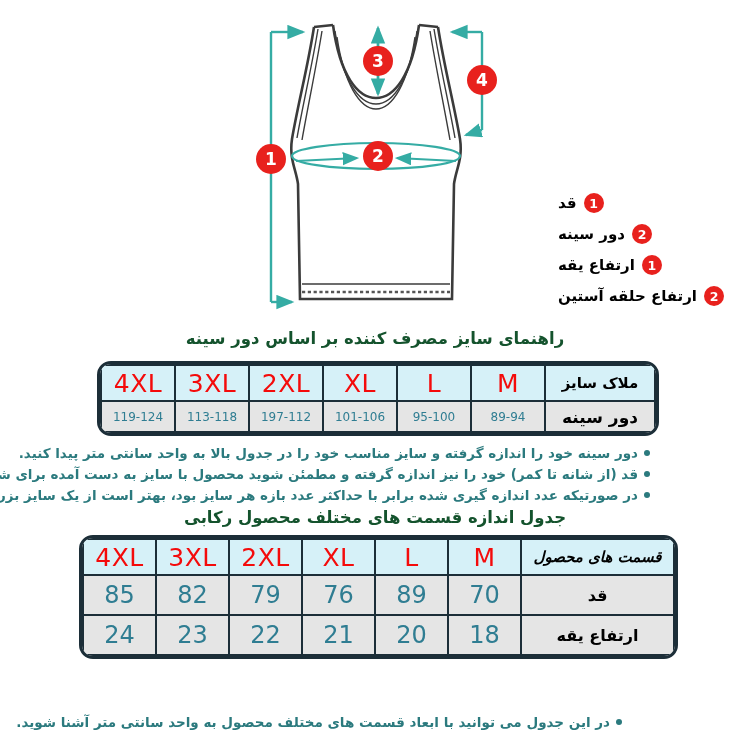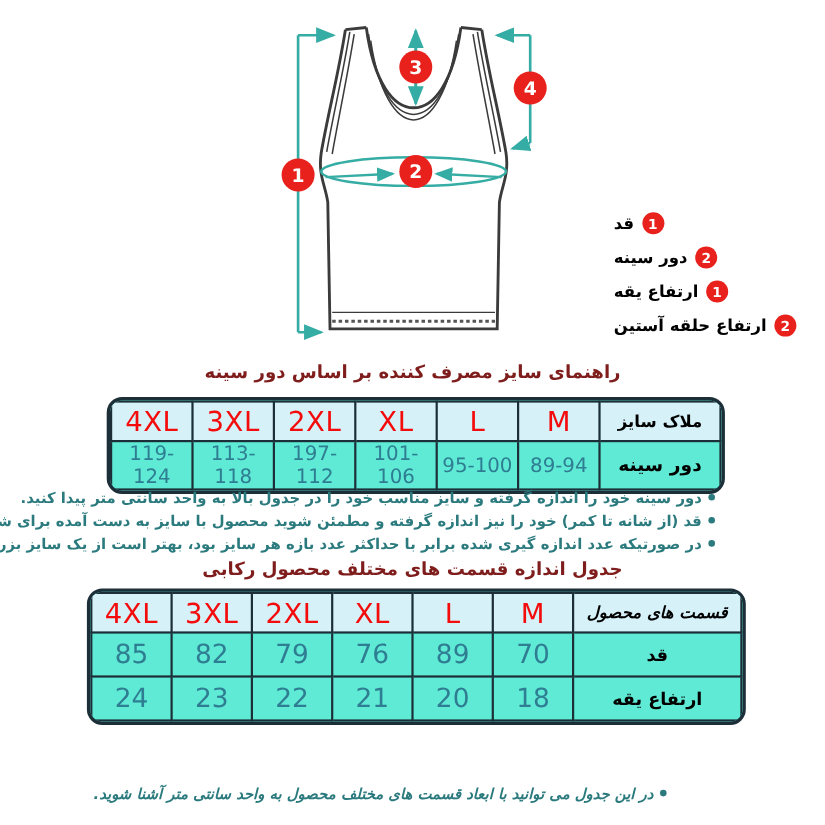--- a/index.html
+++ b/index.html
@@ -26,51 +26,51 @@
   
   .legend{right:26px;top:193px;display:flex;flex-direction:column;gap:11px;align-items:flex-end;direction:rtl;}
   .legend-row{display:flex;align-items:center;gap:7px;}
   .badge{
     width:20px;height:20px;border-radius:50%;background:var(--badge-red);
     color:#fff;font-size:12.5px;font-weight:bold;display:flex;align-items:center;justify-content:center;
   }
   .legend-label{font-size:15px;font-weight:bold;color:#000;white-space:nowrap;}
 
   
-  .sec-title{left:0;width:750px;text-align:center;font-size:16.5px;font-weight:bold;color:#7f1d1d;direction:rtl;}
+  .sec-title{left:0;width:750px;text-align:center;font-size:16.5px;font-weight:bold;color:#14532d;direction:rtl;}
   #title1{top:329px;}
   #title2{top:508px;}
 
   
-  .tblwrap{border:3px solid var(--border);border-radius:14px;overflow:hidden;background:#5eead4;}
+  .tblwrap{border:3px solid var(--border);border-radius:14px;overflow:hidden;background:#e5e5e5;}
   .tblwrap table{border-collapse:collapse;width:100%;table-layout:fixed;}
   .tblwrap td{border:2px solid var(--border);text-align:center;vertical-align:middle;padding:0;}
   .tblwrap tr.head td{background:var(--cellblue);}
   td.size{color:var(--size-red);font-size:25px;letter-spacing:0.5px;}
-  td.val{color:var(--valteal);font-size:18px;}
+  td.val{color:var(--valteal);font-size:12px;}
   td.lbl{color:#000;font-weight:bold;direction:rtl;}
 
   #table1{left:97px;top:361px;width:556px;}
   #table1 tr.head td{height:34px;}
   #table1 tr.data td{height:29px;}
   #table1 td.lbl-h{font-size:15px;margin-left:48px;}
   #table1 td.lbl-d{font-size:17px;}
 
   #table2{left:79px;top:535px;width:593px;}
   #table2 tr.head td{height:34px;}
   #table2 tr.data td{height:38px;}
   #table2 td.val{font-size:24px;}
   #table2 td.lbl-h{font-size:15px;font-style:italic;}
   #table2 td.lbl-d{font-size:16px;}
 
   
   .notes{right:100px;top:443px;direction:rtl;text-align:right;}
   .note-line{font-size:13.5px;font-weight:bold;color:var(--noteteal);line-height:21px;white-space:nowrap;}
   .dot{display:inline-block;width:6px;height:6px;border-radius:50%;background:var(--noteteal);margin-left:6px;vertical-align:2px;}
-  .footer-note{right:144px;top:712px;direction:rtl;text-align:right;font-style:italic;}
+  .footer-note{right:128px;top:712px;direction:rtl;text-align:right;}
 </style>
 </head>
 <body>
 
 <svg id="tank-svg" class="abs" viewBox="0 0 254 314">
   <defs>
     <marker id="arw" markerWidth="9" markerHeight="8" refX="6.5" refY="3" orient="auto">
       <path d="M0,0 L7.5,3 L0,6 Z" fill="#35aca4"></path>
     </marker>
   </defs>

